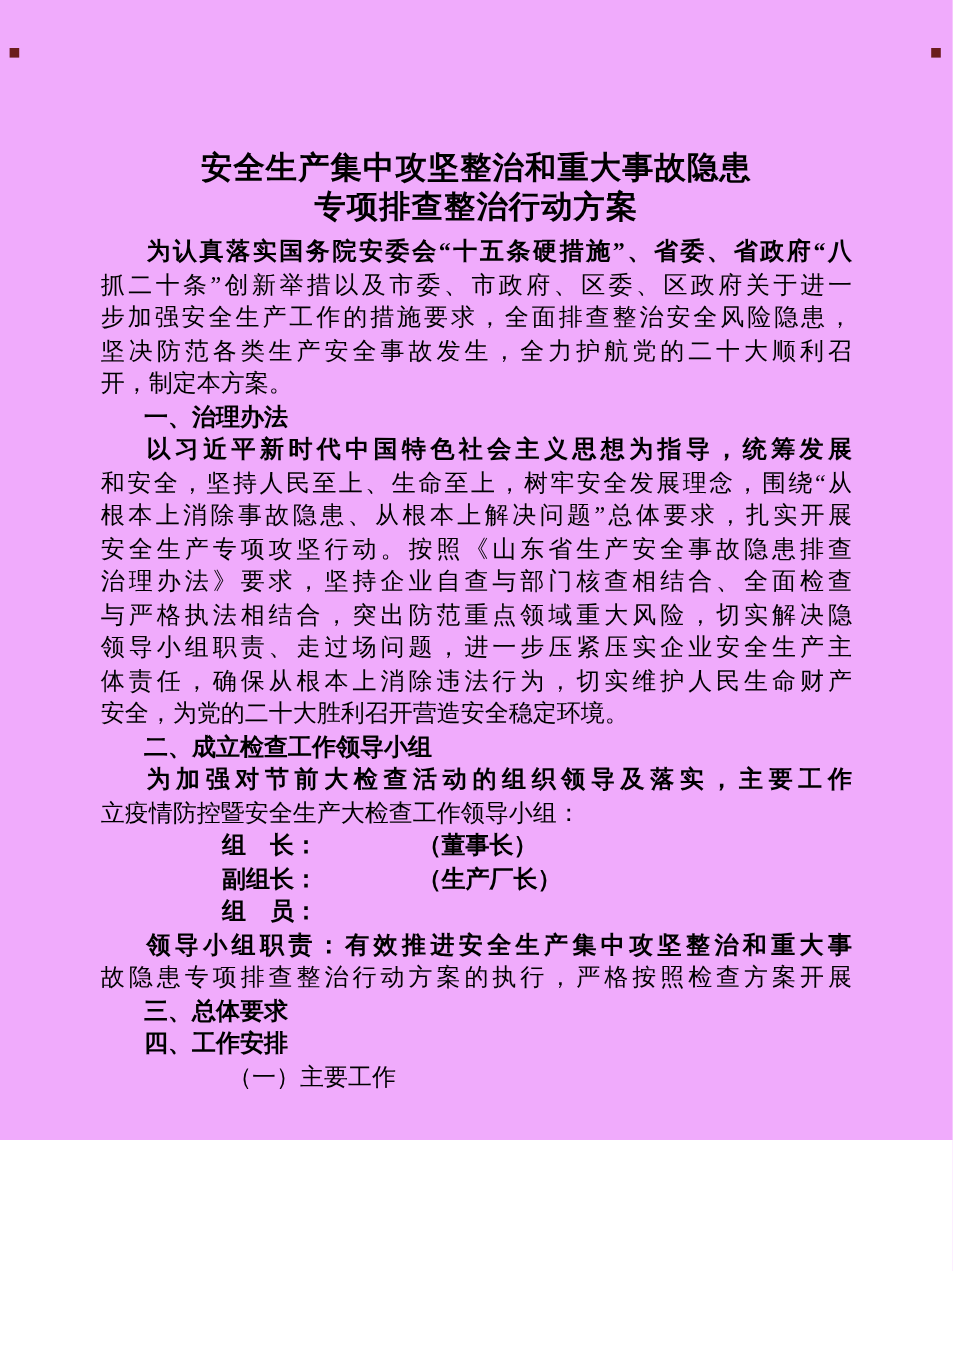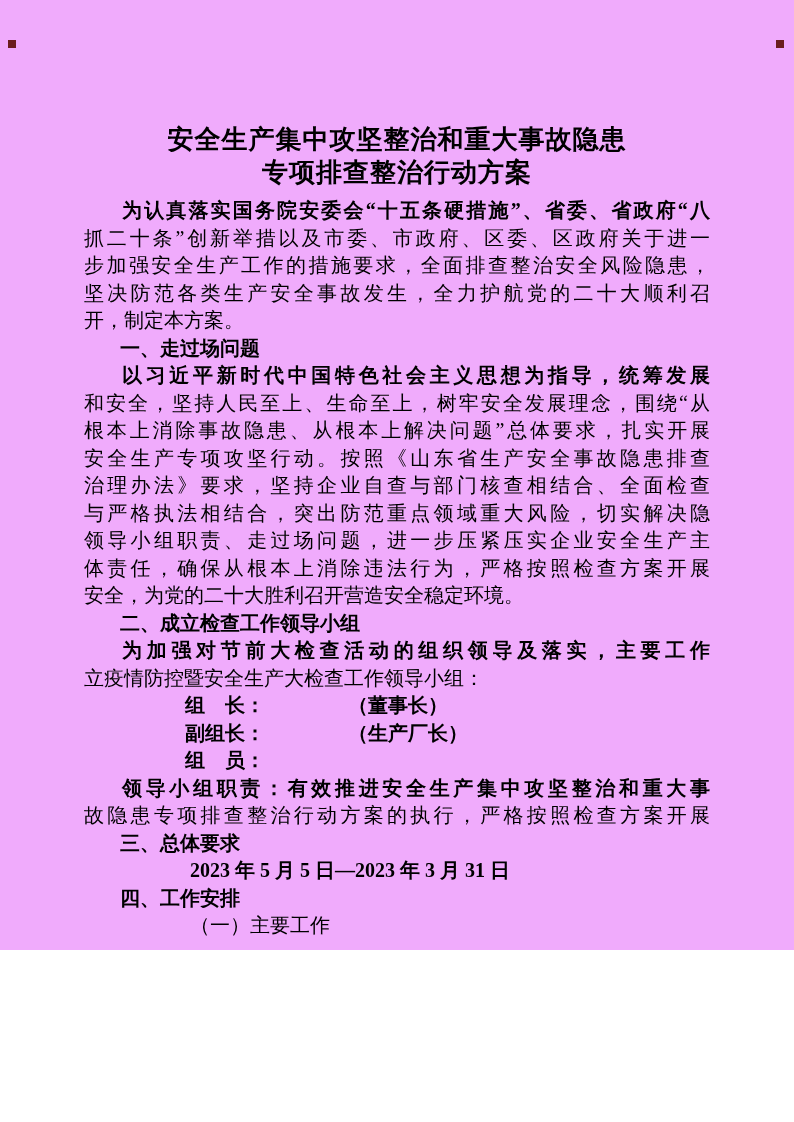--- a/index.html
+++ b/index.html
@@ -94,31 +94,31 @@
     </div>
 
     <div>
       <div class="ln j ind">为认真落实国务院安委会“十五条硬措施”、省委、省政府“八</div>
       <div class="ln j">抓二十条”创新举措以及市委、市政府、区委、区政府关于进一</div>
       <div class="ln j">步加强安全生产工作的措施要求，全面排查整治安全风险隐患，</div>
       <div class="ln j">坚决防范各类生产安全事故发生，全力护航党的二十大顺利召</div>
       <div class="ln">开，制定本方案。</div>
     </div>
 
-    <div class="ln hd">一、走过场问题</div>
+    <div class="ln hd">一、治理办法</div>
 
     <div>
       <div class="ln j ind">以习近平新时代中国特色社会主义思想为指导，统筹发展</div>
       <div class="ln j">和安全，坚持人民至上、生命至上，树牢安全发展理念，围绕“从</div>
       <div class="ln j">根本上消除事故隐患、从根本上解决问题”总体要求，扎实开展</div>
       <div class="ln j">安全生产专项攻坚行动。按照《山东省生产安全事故隐患排查</div>
       <div class="ln j">治理办法》要求，坚持企业自查与部门核查相结合、全面检查</div>
       <div class="ln j">与严格执法相结合，突出防范重点领域重大风险，切实解决隐</div>
       <div class="ln j">领导小组职责、走过场问题，进一步压紧压实企业安全生产主</div>
-      <div class="ln j">体责任，确保从根本上消除违法行为，严格按照检查方案开展</div>
+      <div class="ln j">体责任，确保从根本上消除违法行为，切实维护人民生命财产</div>
       <div class="ln">安全，为党的二十大胜利召开营造安全稳定环境。</div>
     </div>
 
     <div class="ln hd">二、成立检查工作领导小组</div>
 
     <div>
       <div class="ln j ind">为加强对节前大检查活动的组织领导及落实，主要工作</div>
       <div class="ln">立疫情防控暨安全生产大检查工作领导小组：</div>
     </div>
 
@@ -134,21 +134,20 @@
       </div>
     </div>
 
     <div>
       <div class="ln j ind">领导小组职责：有效推进安全生产集中攻坚整治和重大事</div>
       <div class="ln j">故隐患专项排查整治行动方案的执行，严格按照检查方案开展</div>
     </div>
 
     <div class="ln hd">三、总体要求</div>
 
-    <div class="ln date-line">2023 年 5 月 5 日—2023 年 3 月 31 日</div>
 
     <div class="ln hd">四、工作安排</div>
 
     <div class="ln kai-line">（一）主要工作</div>
 
   </div>
 
   <div class="page-number">1</div>
 
 </div>

